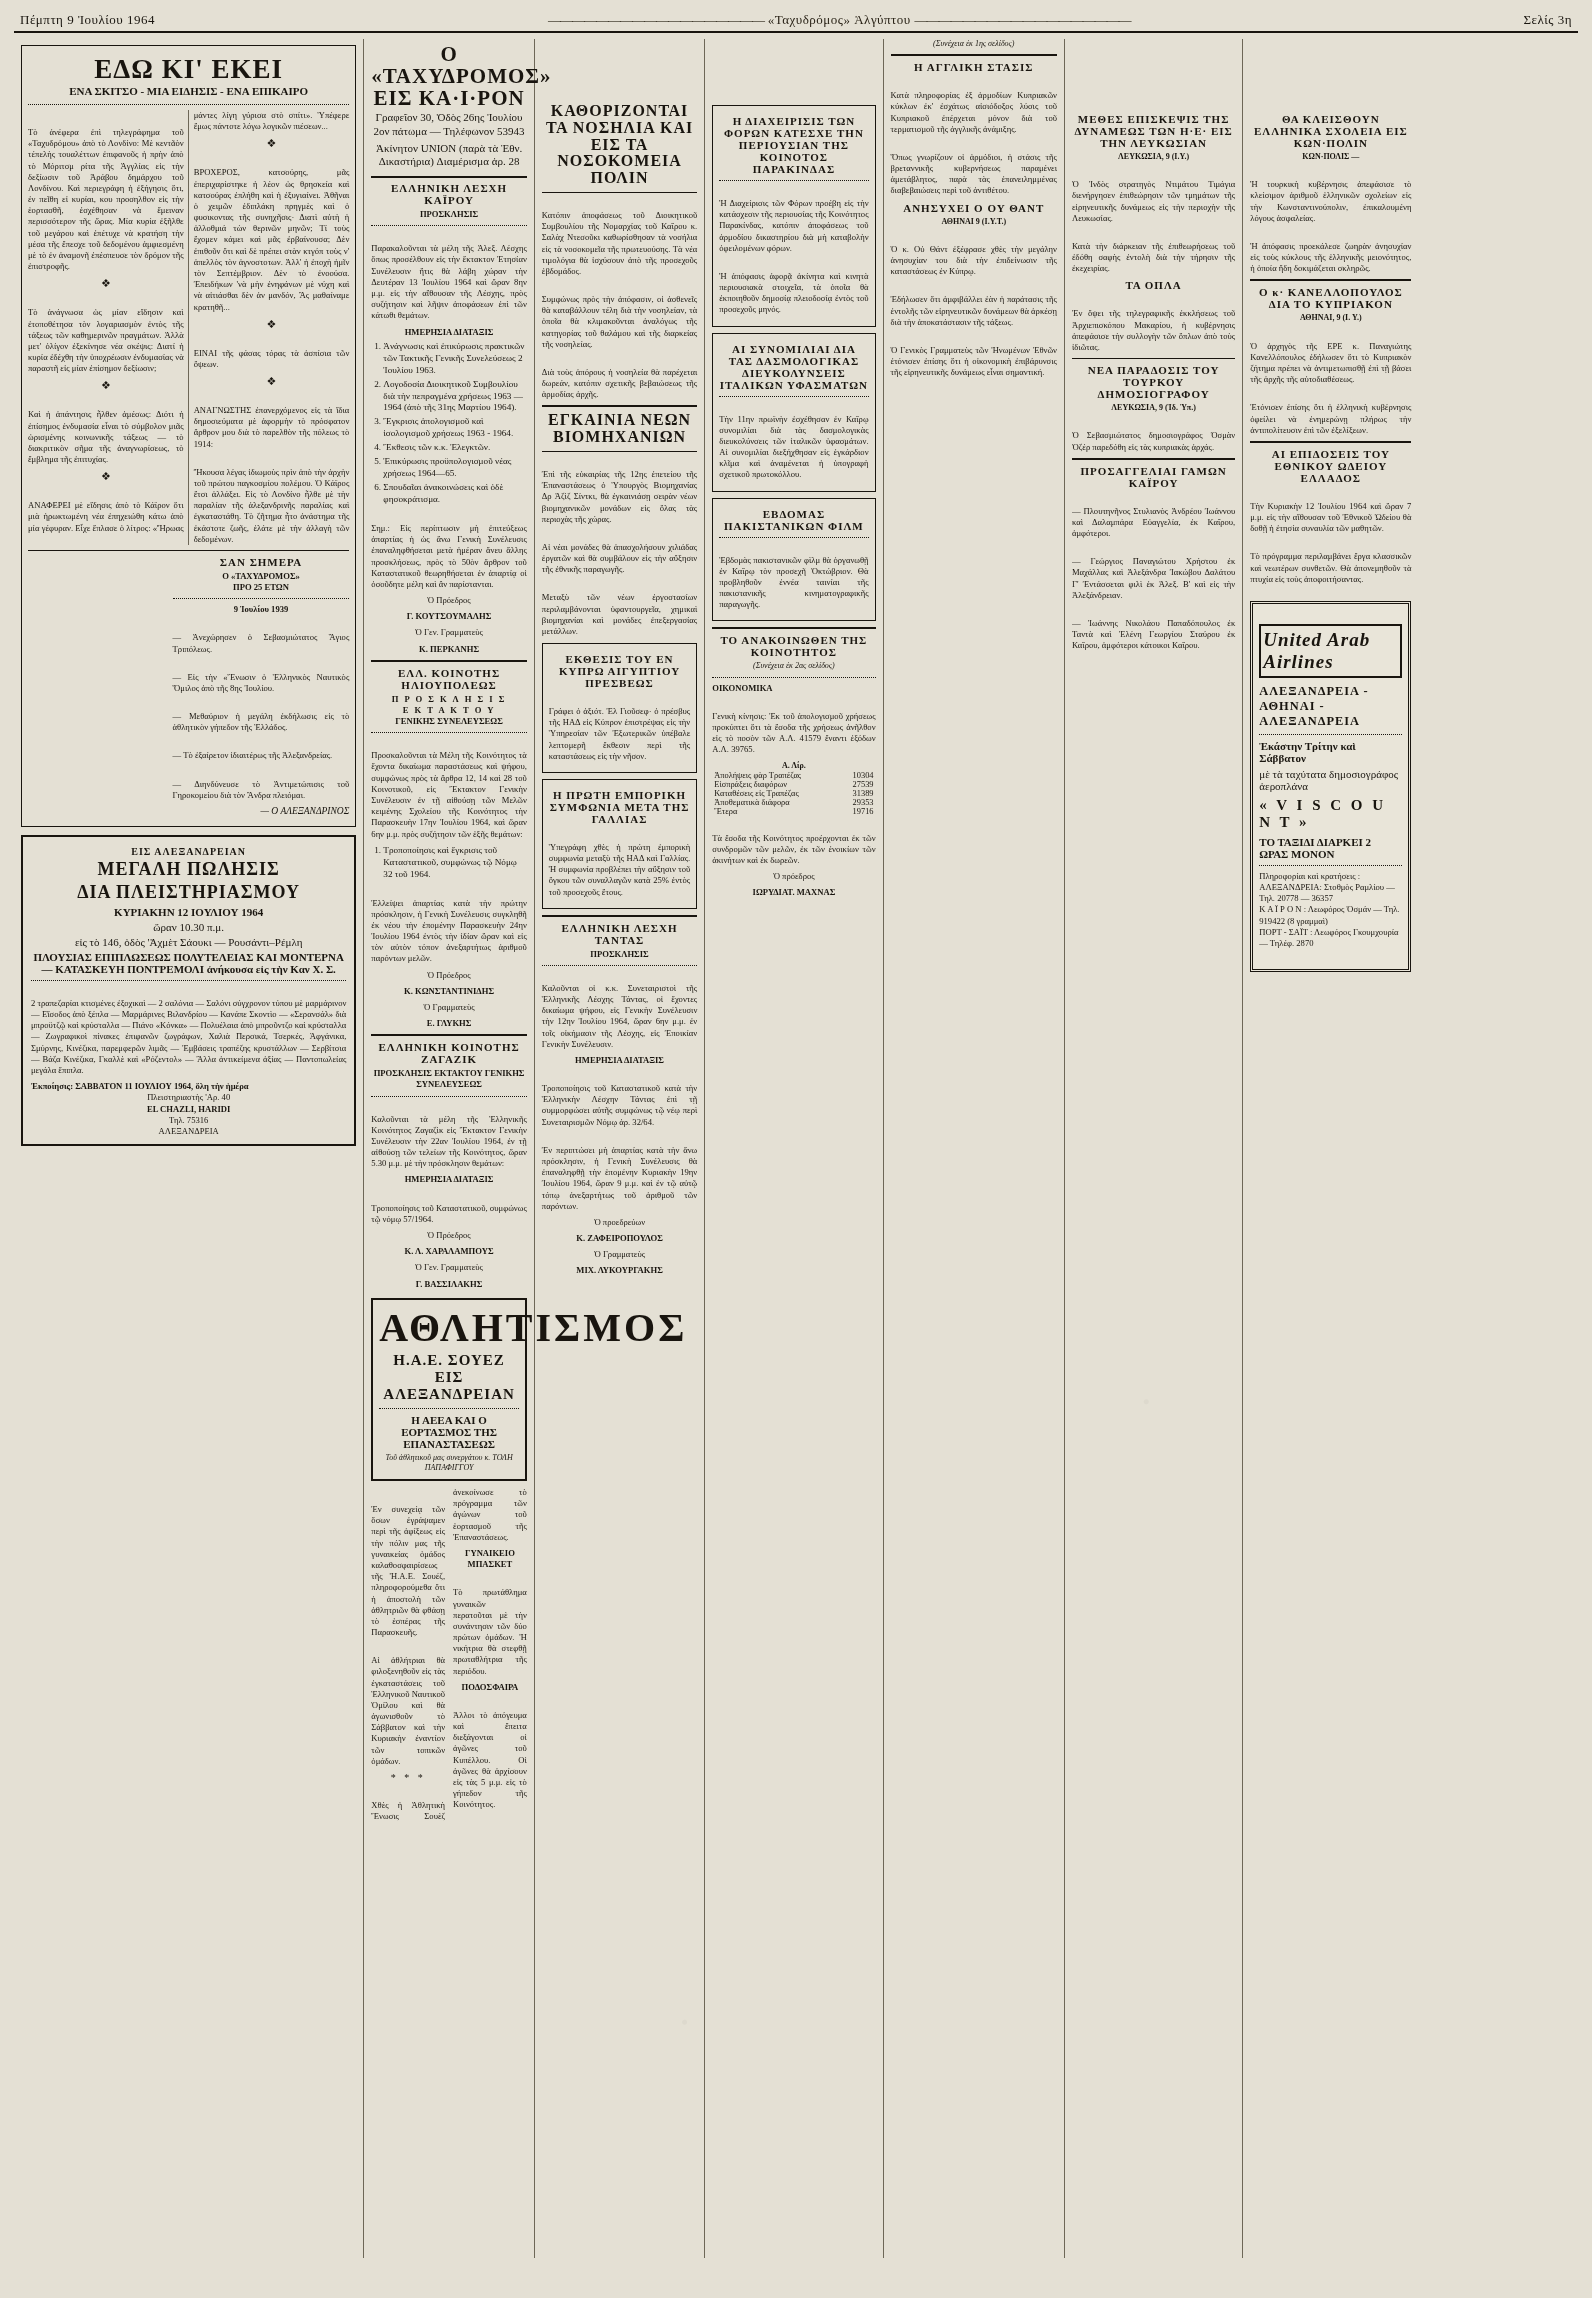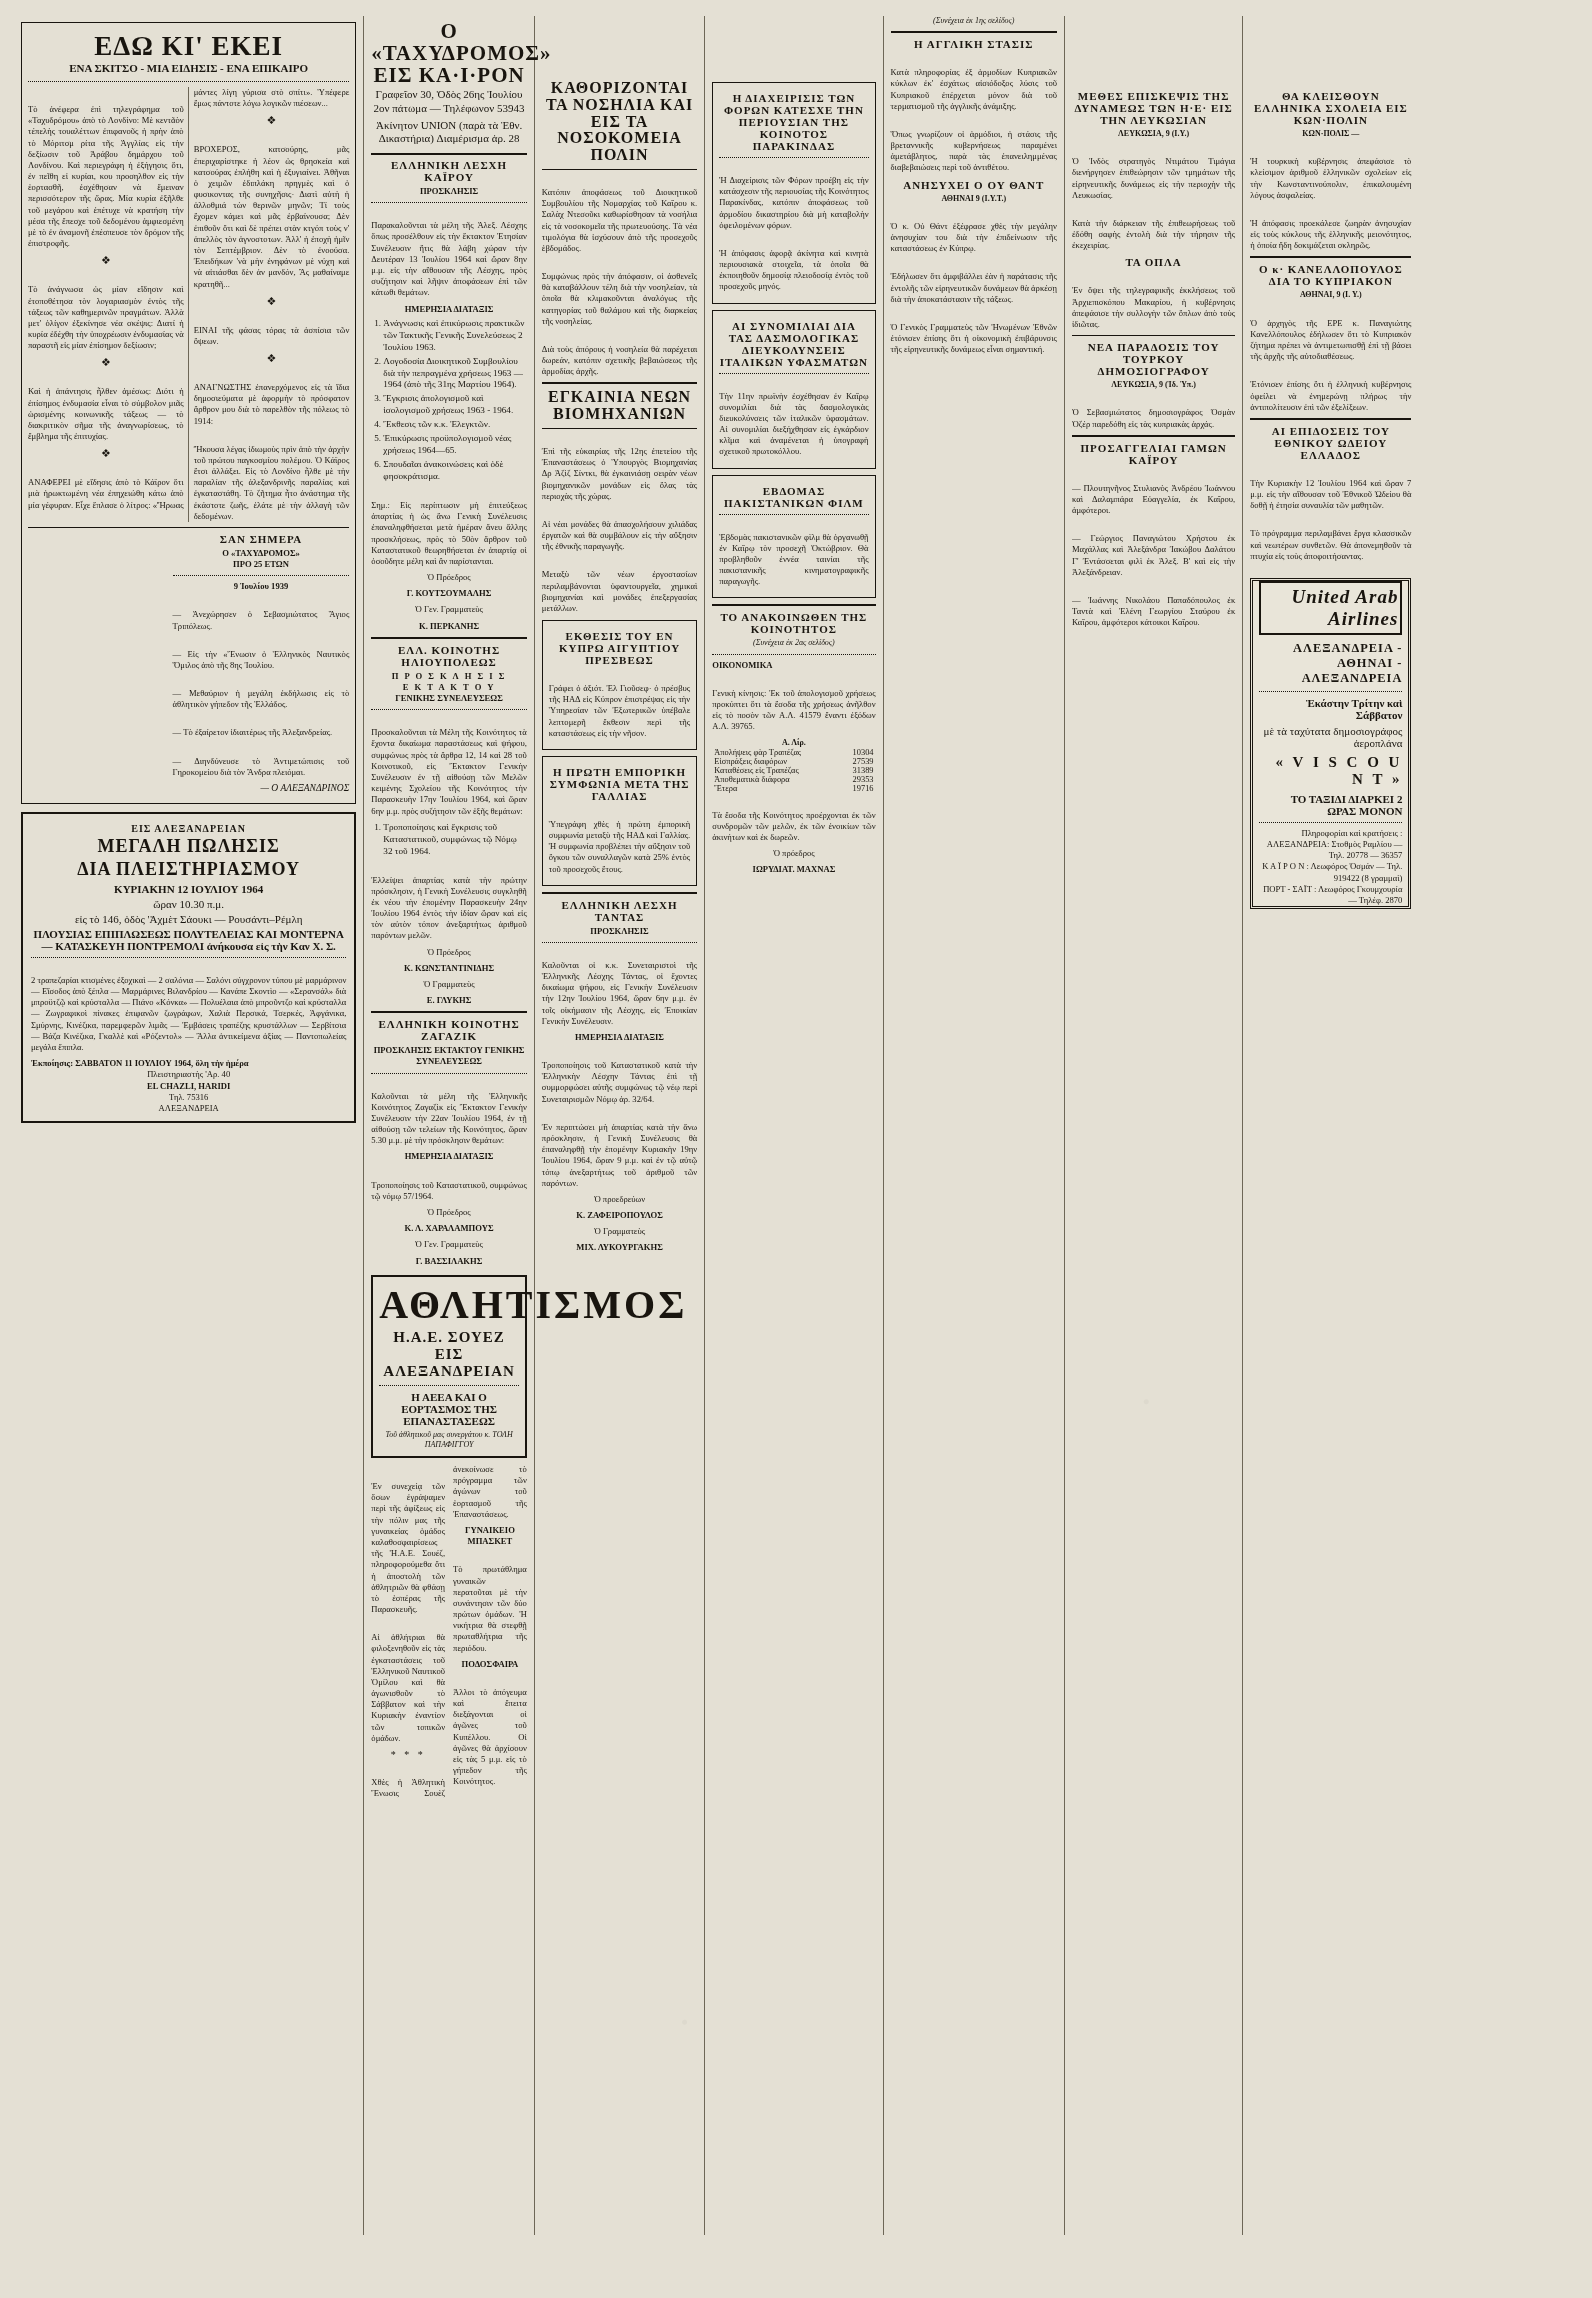--- a/index.html
+++ b/index.html
@@ -84,21 +84,21 @@
   .sig.c{text-align:center;font-style:normal;}
   .boxed{
     border:1px solid #19150f;padding:5px 6px;margin:6px 0;
   }
   .small{font-size:8.6px;line-height:1.3;}
   .tiny{font-size:8px;line-height:1.28;}
   .tbl{width:100%;border-collapse:collapse;font-size:8.4px;}
   .tbl td{padding:0 2px;vertical-align:top;}
   .tbl td.r{text-align:right;}
   .ad-uaa{
-    border:3px double #19150f;padding:0 6px;margin-top:16px;text-align:right;
+    border:3px double #19150f;padding:20px 6px;margin-top:16px;text-align:left;
     background:#e9e5d9;
   }
   .uaa-logo{
     font-size:19px;font-weight:bold;letter-spacing:1px;
     border:2px solid #19150f;padding:3px 2px;margin-bottom:6px;
     font-style:italic;
   }
   .uaa-route{font-size:12.4px;font-weight:bold;letter-spacing:1px;margin:5px 0;}
   .uaa-line{font-size:11px;margin:4px 0;}
   .uaa-visc{font-size:15px;font-weight:bold;letter-spacing:3px;margin:5px 0;}
@@ -118,20 +118,29 @@
   .athl-sub2{font-size:11px;margin:3px 0;}
   .colhead{font-size:11px;text-align:center;font-weight:bold;letter-spacing:1px;margin:4px 0 3px;}
   .numlist{font-size:9.2px;line-height:1.3;padding-left:12px;margin:3px 0;}
   .numlist li{margin-bottom:2px;}
 </style>
 </head>
 <body>
 
 <div id="page">
 
+  <div class="masthead">
+    <div class="mh-left">Πέμπτη 9 Ἰουλίου 1964</div>
+    <div class="mh-center">
+      <span class="dashes">——————————————————</span>
+      <span>«Ταχυδρόμος» Ἀλγύπτου</span>
+      <span class="dashes">——————————————————</span>
+    </div>
+    <div class="mh-right">Σελίς 3η</div>
+  </div>
 
   <div class="sheet">
 
     <div class="col c1">
       <div class="boxed">
         <h1 class="hd hd-xl">ΕΔΩ ΚΙ' ΕΚΕΙ</h1>
         <div class="sub b">ΕΝΑ ΣΚΙΤΣΟ - ΜΙΑ ΕΙΔΗΣΙΣ - ΕΝΑ ΕΠΙΚΑΙΡΟ</div>
         <div class="rule dot"></div>
         <div style="column-count:2;column-gap:10px;column-rule:1px solid #6d6757;">
           <p class="body-t t8">Τὸ ἀνέφερα ἐπὶ τηλεγράφημα τοῦ «Ταχυδρόμου» ἀπὸ τὸ Λονδίνο: Μὲ κεντᾶὸν τέπελὴς τουαλέττων ἐπιφανοῦς ἡ πρὴν ἀπὸ τὸ Μόριτσμ ρίτα τῆς Ἁγγλίας εἰς τὴν δεξίωσιν τοῦ Ἀράβου δημάρχου τοῦ Λονδίνου. Καὶ περιεγράφη ἡ ἐξήγησις ὅτι, ἐν πεῖθη εἰ κυρίαι, κου προσηλθον εἰς τὴν ἑορτασθῆ, ἐσχέθησαν νὰ ἔμειναν περισσότερον τῆς ὥρας. Μία κυρία ἐξῆλθε τοῦ μεγάρου καὶ ἐπέτυχε νὰ κρατήση τὴν μέσα τῆς ἔπεσχε τοῦ δεδομένου ἀμφιεσμένη μὲ τὸ ἐν ἀναμονῆ ἐπέσπευσε τὸν δρόμον τῆς ἐπιστροφῆς.</p>

